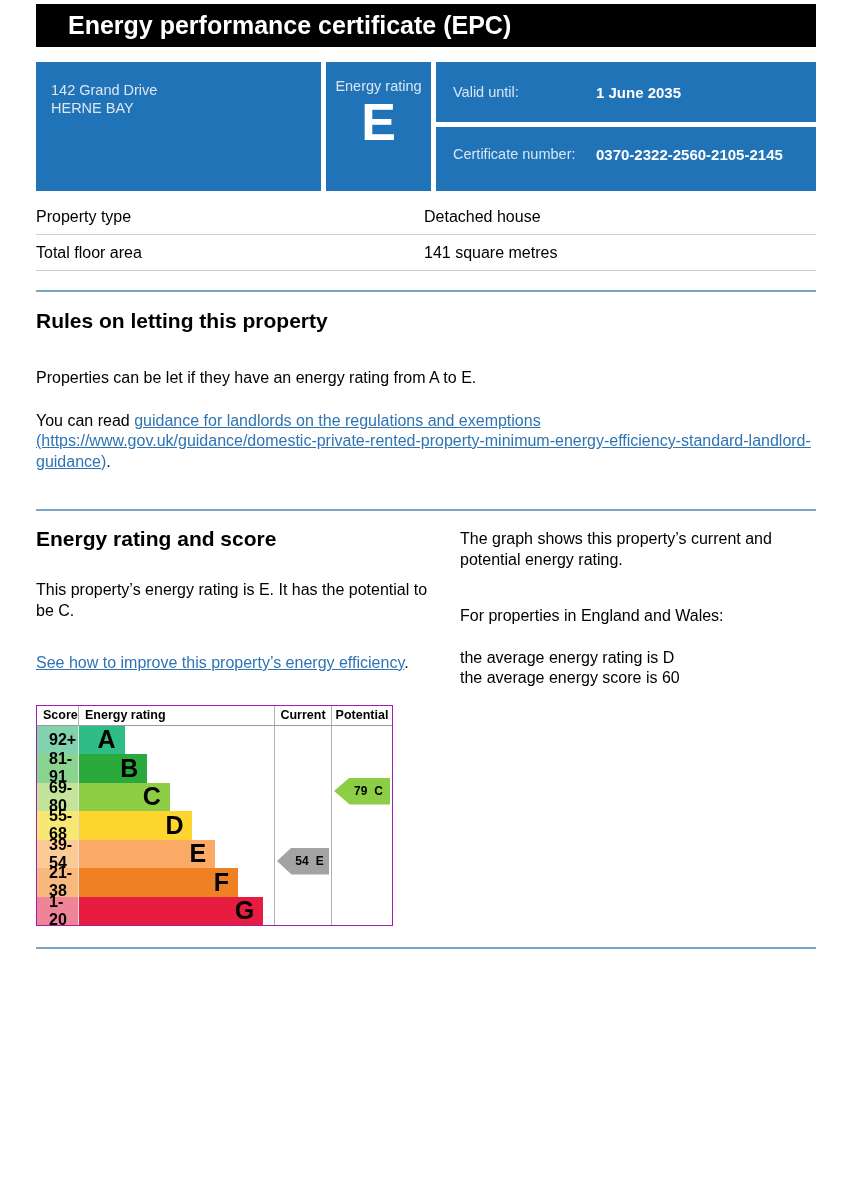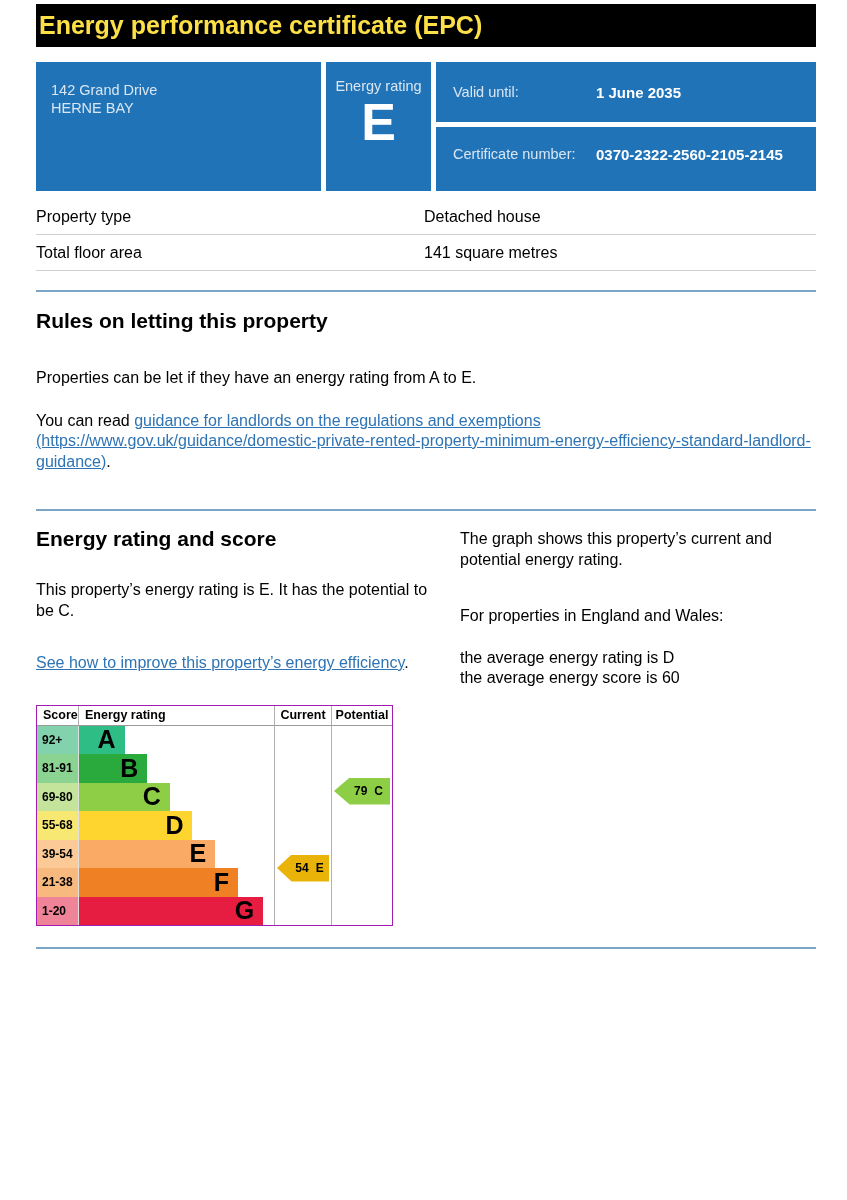--- a/index.html
+++ b/index.html
@@ -6,22 +6,22 @@
   html,body { background:#ffffff; }
   body {
     width:847px; height:1200px;
     font-family:"Liberation Sans", sans-serif;
     color:#000;
   }
   .page { width:780px; margin:0 0 0 36px; padding-top:4px; }
 
   
   .title-bar {
-    background:#000; color:#fde047; height:43px;
-    display:flex; align-items:center; padding-left:3px;
+    background:#000; color:#ffffff; height:43px;
+    display:flex; align-items:center; padding-left:32px;
   }
   .title-bar h1 { font-size:25px; font-weight:bold; letter-spacing:0; }
 
   
   .summary { display:flex; gap:5px; margin-top:15px; height:129px; }
   .panel { background:#2173b8; color:#fff; }
   .address-panel { width:285px; padding:20px 0 0 15px; }
   .address-line { font-size:14.5px; line-height:17.5px; color:#d9e6f2; }
   .rating-panel { width:105px; text-align:center; padding-top:16px; }
   .rating-panel .lbl { font-size:14.5px; color:#d9e6f2; }
@@ -74,22 +74,22 @@
     grid-template-rows:20px repeat(7, 28.5px);
     background:#fff;
   }
   .ch {
     font-size:12.5px; font-weight:bold; line-height:19px;
     padding-left:6px; border-bottom:1px solid #9b9b9b;
   }
   .ch.c2, .ch.c3, .ch.c4 { border-left:1px solid #b1b1b1; }
   .ch.c3, .ch.c4 { text-align:center; padding-left:0; }
   .score-cell {
-    grid-column:1; font-size:12px; font-weight:bold;
-    padding-left:5px; display:flex; align-items:center;
+    grid-column:1; font-size:16px; font-weight:bold;
+    padding-left:12px; display:flex; align-items:center;
   }
   .rating-cell { grid-column:2; border-left:1px solid #e0e0e0; }
   .bar { height:100%; display:flex; align-items:center; justify-content:flex-end; padding-right:9px; }
   .band-letter { font-size:25px; font-weight:bold; line-height:25px; color:#000; }
   .arrow-col { position:relative; }
   .arrow-col.current { grid-column:3; grid-row:2 / span 7; border-left:1px solid #b1b1b1; }
   .arrow-col.potential { grid-column:4; grid-row:2 / span 7; border-left:1px solid #b1b1b1; }
   .rating-arrow {
     position:absolute; left:2px; right:2px; height:27px;
     clip-path:polygon(0 50%, 28% 0, 100% 0, 100% 100%, 28% 100%);
@@ -198,21 +198,21 @@
             </div>
           </div>
         <div class="score-cell b6" style="background: rgb(239, 131, 152);">1-20</div>
         <div class="rating-cell b6">
             <div class="bar" style="background: rgb(230, 28, 64); width: 94.4%;">
               <span class="band-letter">G</span>
             </div>
           </div>
 
         <div class="arrow-col current">
-          <div class="rating-arrow" id="arrow-current" style="background: #eab308; top: 129px;">
+          <div class="rating-arrow" id="arrow-current" style="background: #a3a3a3; top: 122px;">
             <span>54</span>
               <span>E</span>
           </div>
         </div>
         <div class="arrow-col potential">
           <div class="rating-arrow" id="arrow-potential" style="background: rgb(141, 206, 70); top: 52px;">
             <span>79</span>
               <span>C</span>
           </div>
         </div>

